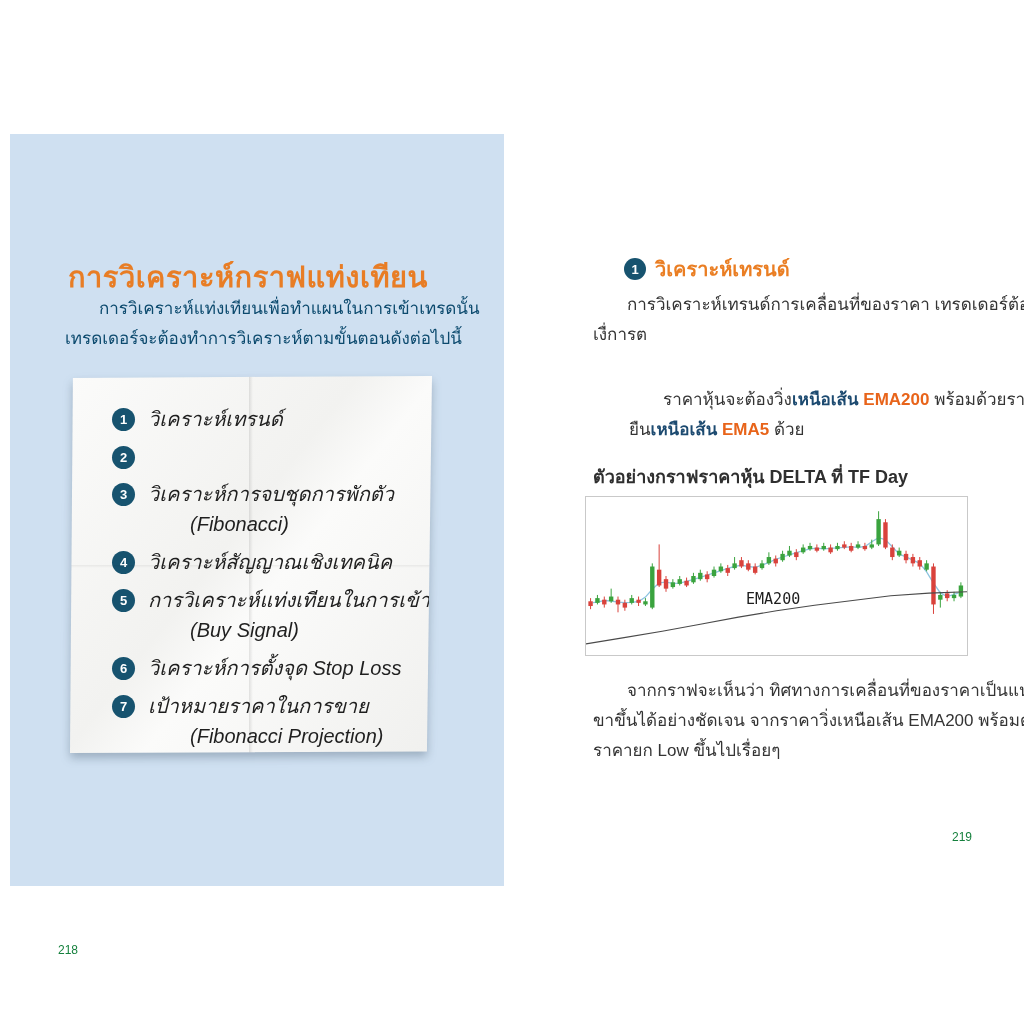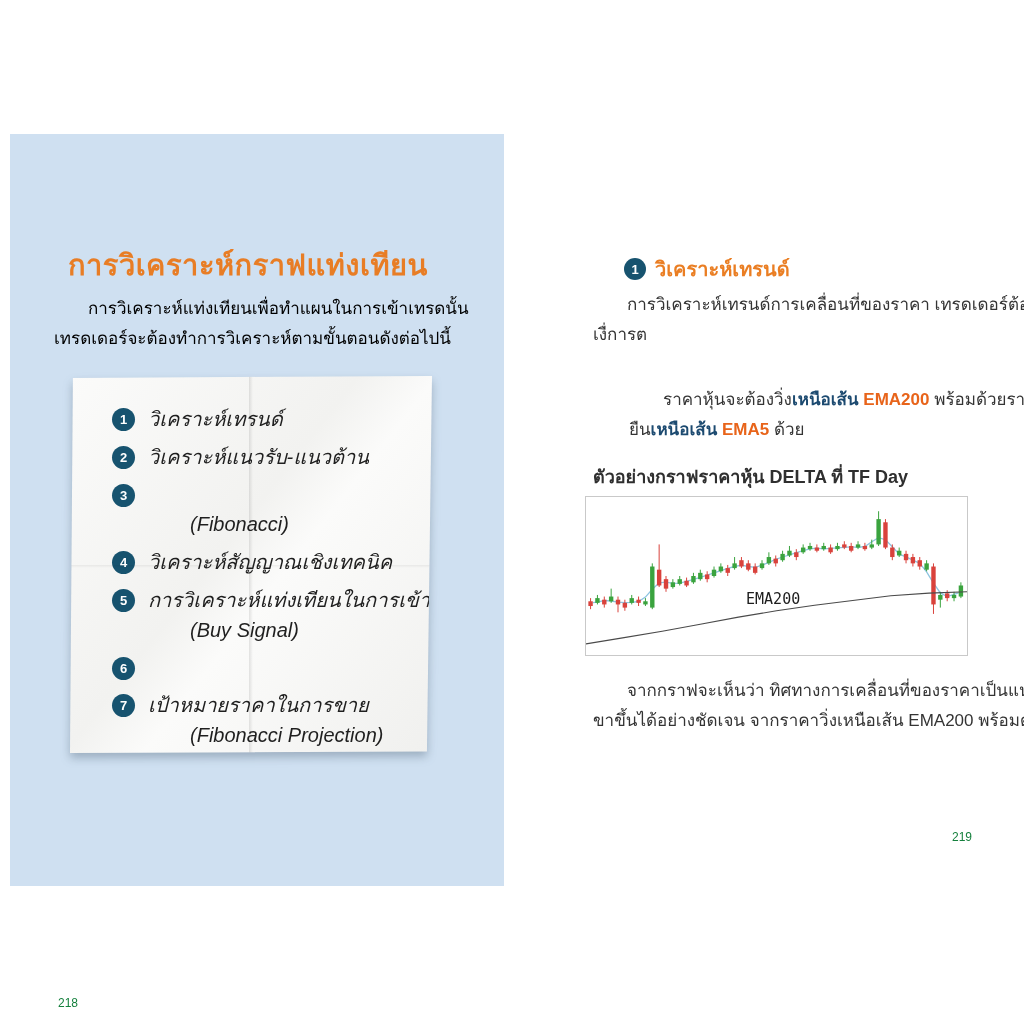--- a/index.html
+++ b/index.html
@@ -3,24 +3,24 @@
 <meta charset="utf-8">
 <style>
   * { margin:0; padding:0; box-sizing:border-box; }
   html,body { width:1024px; height:1024px; background:#ffffff; overflow:hidden;
               font-family:"Liberation Sans", sans-serif; }
   .book { position:relative; width:1024px; height:1024px; background:#ffffff; }
 
   
   .blue-panel { position:absolute; left:10px; top:134px; width:494px; height:752px;
                 background:#cfe0f1; }
-  .chapter-title { position:absolute; left:58px; top:108px; font-size:29px; font-weight:bold;
+  .chapter-title { position:absolute; left:58px; top:120px; font-size:29px; font-weight:bold;
                    color:#e87d25; letter-spacing:0.5px; white-space:nowrap; }
-  .intro { position:absolute; left:44px; top:160px; font-size:17px; line-height:30px;
-           color:#000000; }
+  .intro { position:absolute; left:55px; top:160px; font-size:17px; line-height:30px;
+           color:#0c4a6e; }
   .line { display:block; white-space:nowrap; }
   .indent { text-indent:34px; }
 
   .card { position:absolute; left:60px; top:242px; width:362px; height:377px;
           filter:drop-shadow(0 5px 5px rgba(60,80,100,0.35)); }
   .paper { position:relative; width:100%; height:100%;
            background:linear-gradient(128deg,#fbfbfa 0%,#f2f2f0 44%,#fbfbfa 56%,#f0f0ee 100%);
            clip-path:polygon(0.8% 0.5%, 100% 0%, 98.6% 99.6%, 0% 100%); }
   .paper::before { content:""; position:absolute; left:49.5%; top:0; width:4px; height:100%;
                    background:linear-gradient(to right, rgba(0,0,0,0.10), rgba(0,0,0,0)); }
@@ -31,21 +31,21 @@
   .step-item { display:flex; align-items:flex-start; gap:13px; margin-bottom:12px; }
   .badge { flex:0 0 auto; width:23px; height:23px; border-radius:50%; background:#17536f;
            color:#ffffff; font-size:13px; font-weight:bold; display:flex; align-items:center;
            justify-content:center; margin-top:2px; }
   .step-text { font-size:20px; font-style:italic; color:#1f1f1f; line-height:26px;
                white-space:nowrap; }
   .step-sub { font-size:20px; font-style:italic; color:#1f1f1f; line-height:26px;
               margin:-8px 0 12px 78px; white-space:nowrap; }
 
   .pagenum { position:absolute; font-size:12px; color:#15803d; }
-  .pagenum-left { left:48px; top:862px; }
+  .pagenum-left { left:48px; top:809px; }
   .pagenum-right { left:952px; top:830px; }
 
   
   .section-heading { position:absolute; left:624px; top:253px; display:flex;
                      align-items:center; gap:9px; }
   .section-heading .badge { margin-top:0; width:22px; height:22px; }
   .section-title { font-size:20px; font-weight:bold; color:#ea7e23; white-space:nowrap; }
 
   .para { position:absolute; font-size:17px; line-height:30px; color:#343434; }
   .para1 { left:593px; top:290px; width:380px; }
@@ -76,37 +76,38 @@
 
     <div class="card">
       <div class="paper">
         <ol class="steps" id="steps-list">
             <li class="step-item">
               <span class="badge">1</span>
               <span class="step-text">วิเคราะห์เทรนด์</span>
             </li>
             <li class="step-item">
               <span class="badge">2</span>
-              <span class="step-text">วิเคราะห์แนวรับ-แนวต้าน</span>
             </li>
             <li class="step-item">
               <span class="badge">3</span>
+              <span class="step-text">วิเคราะห์การจบชุดการพักตัว</span>
             </li>
             <li class="step-sub">(Fibonacci)</li>
             <li class="step-item">
               <span class="badge">4</span>
               <span class="step-text">วิเคราะห์สัญญาณเชิงเทคนิค</span>
             </li>
             <li class="step-item">
               <span class="badge">5</span>
               <span class="step-text">การวิเคราะห์แท่งเทียนในการเข้าซื้อ</span>
             </li>
             <li class="step-sub">(Buy Signal)</li>
             <li class="step-item">
               <span class="badge">6</span>
+              <span class="step-text">วิเคราะห์การตั้งจุด Stop Loss</span>
             </li>
             <li class="step-item">
               <span class="badge">7</span>
               <span class="step-text">เป้าหมายราคาในการขาย</span>
             </li>
             <li class="step-sub">(Fibonacci Projection)</li>
           </ol>
       </div>
     </div>
 
@@ -244,16 +245,17 @@
         <line x1="374.90400000000005" y1="85.32000000000001" x2="374.90400000000005" y2="101.12" stroke="#3aa33e" stroke-width="1"></line>
         <rect x="372.70400000000006" y="88.48" width="4.4" height="11.06" fill="#3aa33e"></rect>
         <polyline points="0.0,146.9 38.1,140.6 76.2,134.3 114.3,127.2 152.4,120.1 190.5,113.8 228.6,108.2 266.7,103.5 304.8,98.8 342.9,96.1 381.0,94.8" fill="none" stroke="#4a4a4a" stroke-width="1.1"></polyline>
         <text x="160.01999999999998" y="107.44000000000001" font-size="15" fill="#1d1d1d" font-family="&quot;DejaVu Sans Mono&quot;, monospace">EMA200</text>
       </svg>
   </div>
 
   <div class="para para3">
     <span class="line indent">จากกราฟจะเห็นว่า ทิศทางการเคลื่อนที่ของราคาเป็นแนวโน้ม</span>
     <span class="line">ขาขึ้นได้อย่างชัดเจน จากราคาวิ่งเหนือเส้น EMA200 พร้อมด้วย</span>
+    <span class="line">ราคายก Low ขึ้นไปเรื่อยๆ</span>
   </div>
 
   <div class="pagenum pagenum-right">219</div>
 </div>
 
 </body></html>

